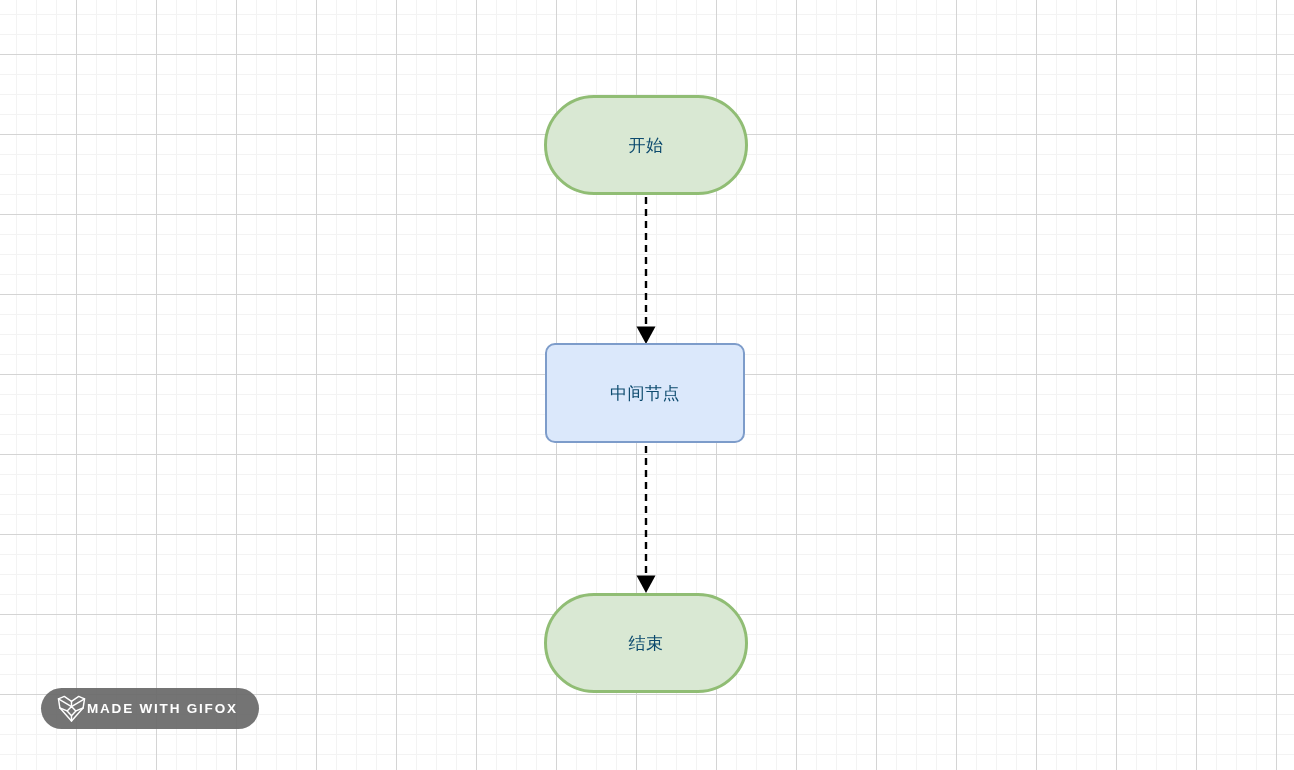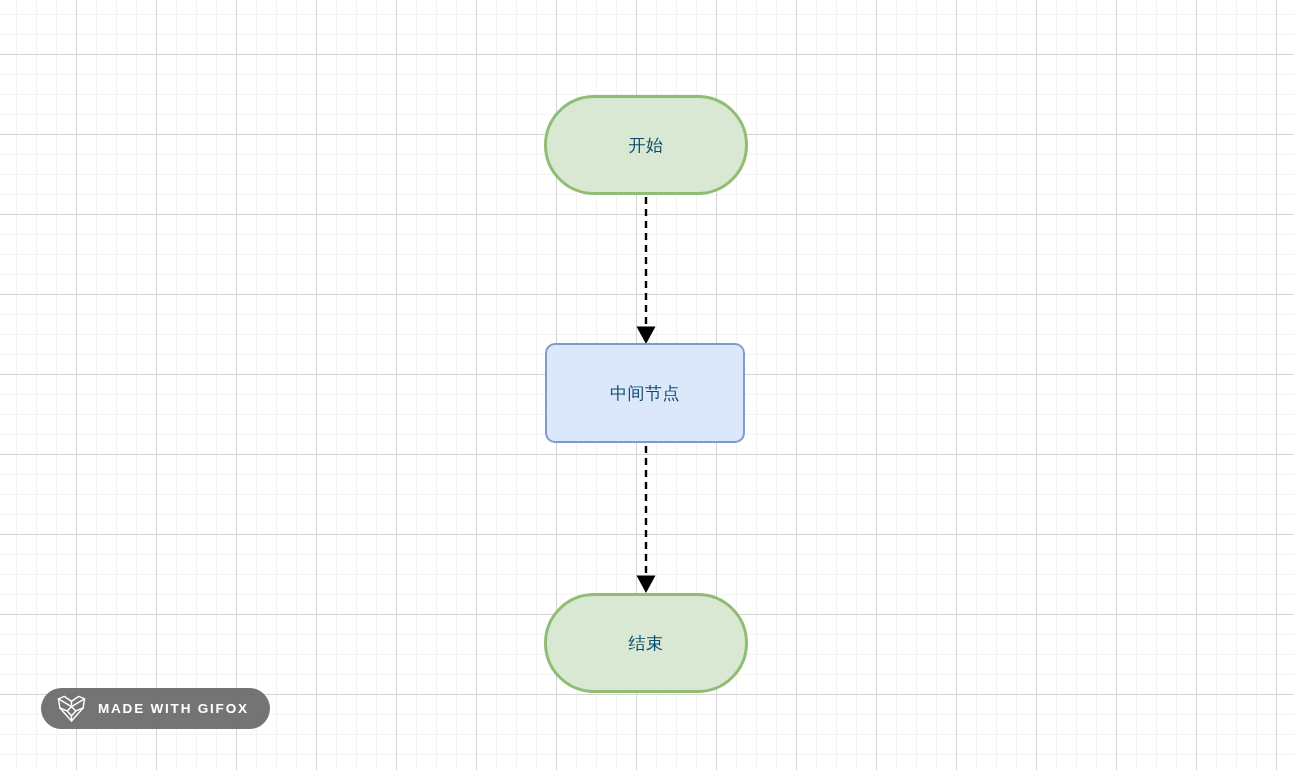--- a/index.html
+++ b/index.html
@@ -64,21 +64,20 @@
   .edge-1 { left: 632px; top: 195px; }
   .edge-2 { left: 632px; top: 444px; }
 
   
   .watermark {
     position: absolute;
     left: 41px; top: 688px;
     height: 41px;
     display: flex;
     align-items: center;
-    gap: 11px;
     padding: 0 21px 0 15px;
     border-radius: 21px;
     background: rgba(104, 104, 104, 0.92);
     box-sizing: border-box;
   }
   .watermark-label {
     color: #ffffff;
     font-size: 13.5px;
     font-weight: 700;
     letter-spacing: 1.8px;

